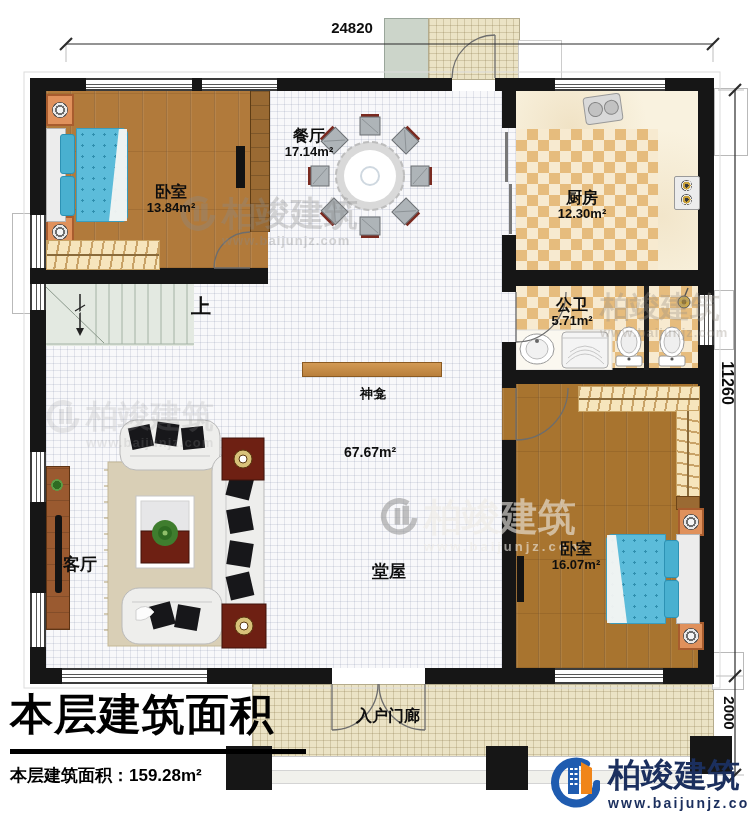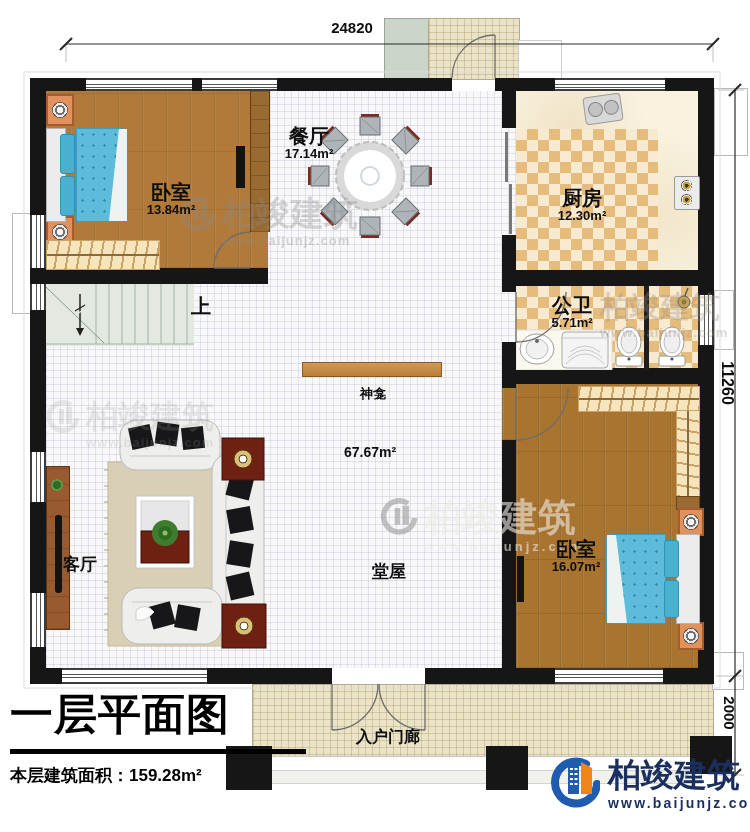--- a/index.html
+++ b/index.html
@@ -22,21 +22,21 @@
   .closetHangH{position:absolute;inset:0;background-image:repeating-linear-gradient(10deg,rgba(170,118,46,.6) 0 2px,transparent 2px 11px);}
   .rail{position:absolute;background:#8a6b3a;}
   .nstand{position:absolute;background:#e0915c;border:2px solid #a85c2e;box-sizing:border-box;}
   .lamp{position:absolute;left:50%;top:50%;width:16px;height:16px;transform:translate(-50%,-50%);border-radius:50%;background:radial-gradient(circle,#f4f4f4 0 3px,#6f6f6f 3px 5px,#e9e9e9 5px 7px,#555 7px 8px,transparent 8px);}
   .matt{position:absolute;background-color:#5cbcda;background-image:radial-gradient(#2f8fae 1px,transparent 1.4px);background-size:11px 11px;border:1px solid #3b9cbc;}
   .sheet{position:absolute;top:0;height:100%;background:#f5f5f3;opacity:.95;}
   .pillow{position:absolute;background:#49b0d0;border:1px solid #2d92b4;border-radius:3px;}
   .hboard{position:absolute;background:#ececec;border:1px solid #b5b5b5;}
   .tvbar{position:absolute;background:#131313;}
   .lbl{position:absolute;font-weight:bold;color:#0e0e0e;white-space:nowrap;transform:translate(-50%,-50%);text-align:center;z-index:60;line-height:1.12;}
-  .rname{font-size:20px;}
+  .rname{font-size:16px;}
   .rarea{font-size:13px;}
   .vtext{writing-mode:vertical-rl;}
   .wm{position:absolute;display:flex;gap:6px;align-items:flex-start;z-index:55;pointer-events:none;}
   .wm .wmname{font-weight:bold;line-height:1;}
   .wm .wmurl{font-weight:bold;font-size:13px;letter-spacing:1px;margin-top:3px;}
   #titleblock{position:absolute;left:10px;top:686px;width:302px;z-index:70;color:#000;}
   .tb-head{display:flex;align-items:baseline;gap:16px;}
   .tb-title{font-size:43px;font-weight:bold;letter-spacing:1px;}
   .tb-scale{font-size:30px;font-weight:600;}
   .tb-rule{width:296px;height:5px;background:#000;margin:5px 0 9px 0;}
@@ -397,26 +397,26 @@
     <div class="rarea">5.71m²</div>
   </div>
   <div class="lbl" style="left:576px;top:556px;">
     <div class="rname">卧室</div>
     <div class="rarea">16.07m²</div>
   </div>
   <div class="lbl" style="left:373px;top:394px;font-size:13px;">神龛</div>
   <div class="lbl" style="left:370px;top:453px;font-size:14px;">67.67m²</div>
   <div class="lbl" style="left:389px;top:572px;font-size:17px;">堂屋</div>
   <div class="lbl" style="left:80px;top:565px;font-size:17px;">客厅</div>
-  <div class="lbl" style="left:388px;top:737px;font-size:16px;">入户门廊</div>
+  <div class="lbl" style="left:388px;top:716px;font-size:16px;">入户门廊</div>
   <div class="lbl" style="left:201px;top:306px;font-size:20px;">上</div>
 
   <div id="titleblock">
     <div class="tb-head">
-      <span class="tb-title">一层平面图</span>
+      <span class="tb-title">本层建筑面积</span>
     </div>
     <div class="tb-rule"></div>
     <div class="tb-line">
       <span>本层建筑面积：</span><span>159.28m²</span>
     </div>
 
   </div>
 
   <div id="brand">
     <svg width="52" height="56" viewBox="0 0 52 56">

